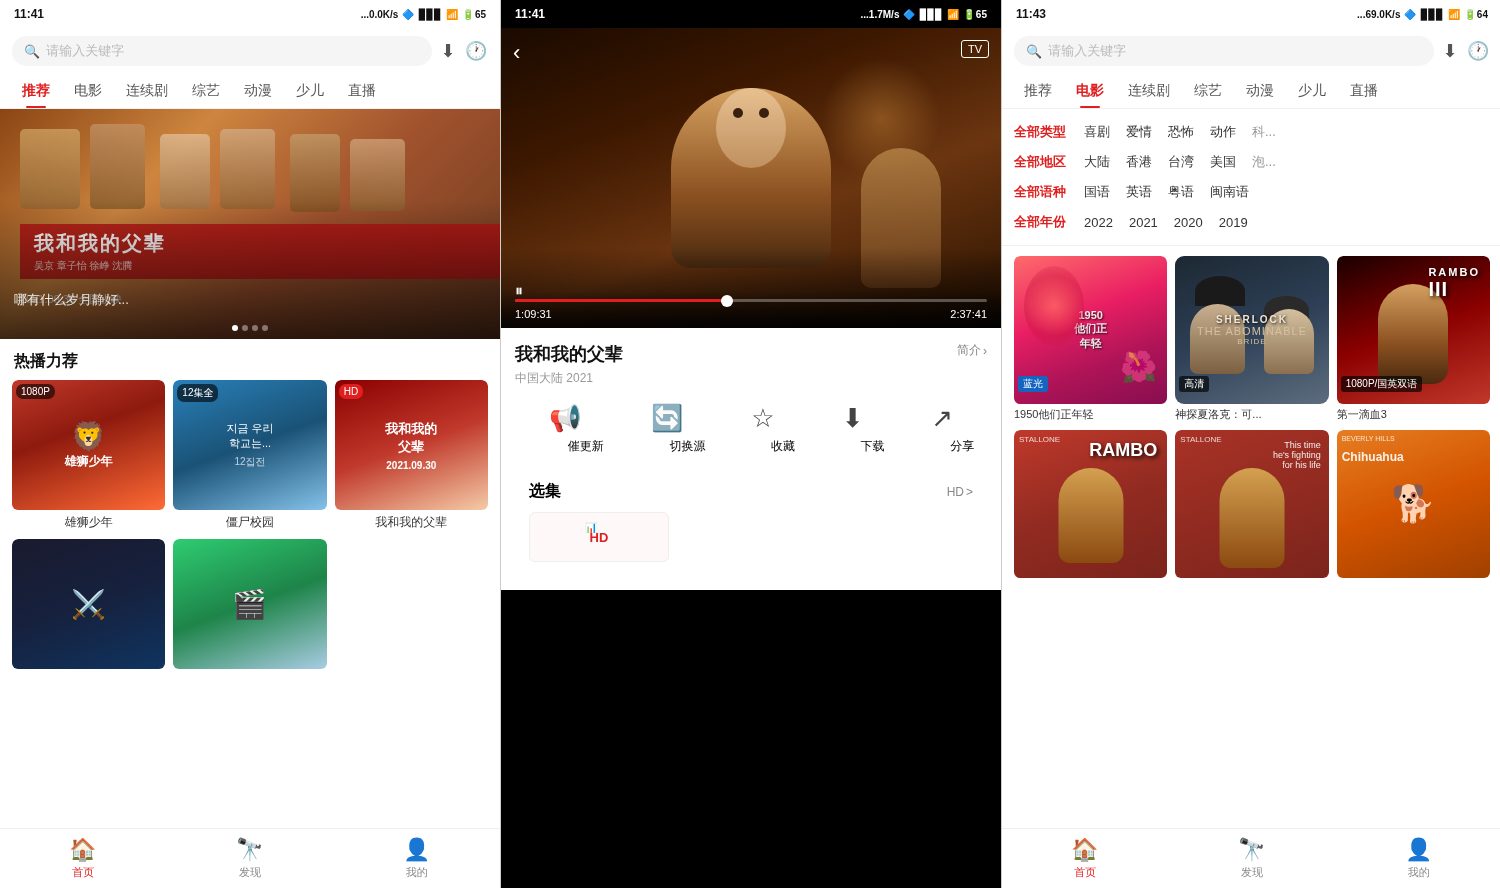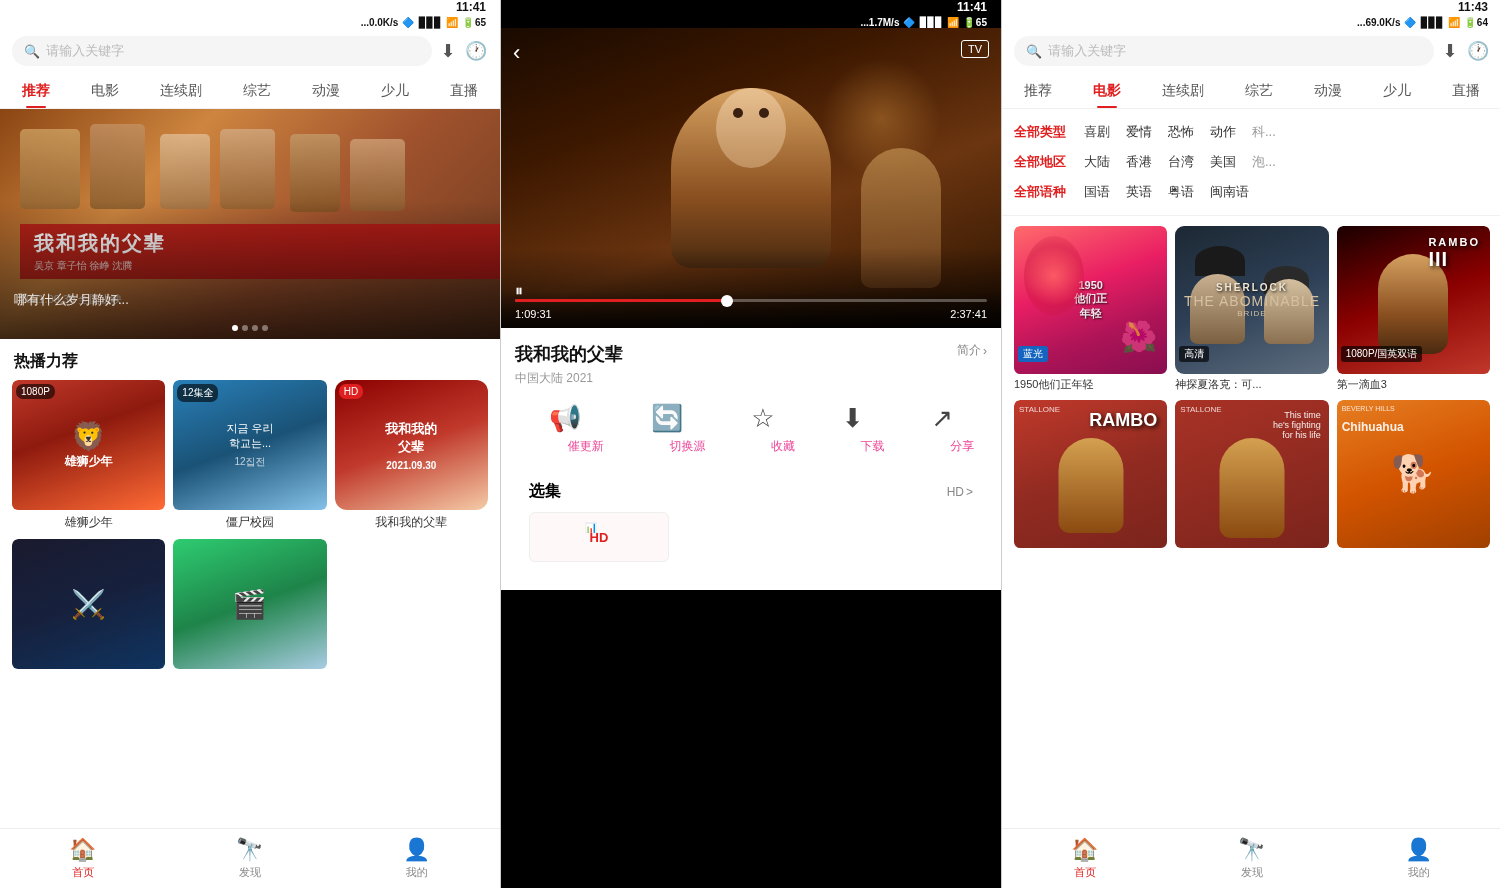--- a/index.html
+++ b/index.html
@@ -20,28 +20,27 @@
       background: #fff;
       position: relative;
       overflow: hidden;
       flex-shrink: 0;
     }
 
     
     .status-bar {
       height: 28px;
       display: flex;
-      align-items: flex-end;
+      align-items: center;
       justify-content: space-between;
       padding: 0 14px;
       background: #fff;
       font-size: 11px;
       font-weight: 600;
       color: #111;
-      flex-direction: column;
     }
     .status-bar-left { font-weight: 700; font-size: 12px; }
     .status-bar-right { display: flex; gap: 4px; align-items: center; font-size: 10px; }
 
     
     .status-bar-dark {
       background: #000;
       color: #fff;
     }
     .status-bar-dark .status-bar-left { color: #fff; }
@@ -69,21 +68,20 @@
     .search-actions { display: flex; gap: 10px; align-items: center; }
     .search-action-btn { color: #555; font-size: 18px; }
 
     
     .nav-tabs {
       display: flex;
       padding: 0 12px;
       background: #fff;
       border-bottom: 1px solid #f0f0f0;
       gap: 4px;
-      justify-content: space-between;
     }
     .nav-tab {
       padding: 8px 10px;
       font-size: 14px;
       color: #555;
       position: relative;
       cursor: pointer;
       white-space: nowrap;
     }
     .nav-tab.active {
@@ -360,21 +358,21 @@
       margin-bottom: 16px;
     }
     .action-item {
       display: flex;
       flex-direction: column;
       align-items: center;
       gap: 4px;
       cursor: pointer;
     }
     .action-icon { font-size: 26px; color: #444; }
-    .action-label { font-size: 12px; color: #ec4899; margin-left: 40px; }
+    .action-label { font-size: 12px; color: #000000; margin-left: 40px; }
 
     
     .episode-section { background: #fff; padding: 0 14px 14px; }
     .episode-header {
       display: flex;
       justify-content: space-between;
       align-items: center;
       padding: 10px 0;
     }
     .episode-header-title { font-size: 16px; font-weight: 600; text-align: center; }
@@ -599,21 +597,21 @@
           <div style="font-size:11px;line-height:1.4;">지금 우리</div>
           <div style="font-size:11px;line-height:1.4;">학교는...</div>
           <div style="font-size:10px;margin-top:4px;opacity:0.7;">12집전</div>
         </div>
       </div>
       <div class="movie-badge">12集全</div>
       <div class="movie-title">僵尸校园</div>
     </div>
 
     <div class="movie-card">
-      <div class="movie-poster poster-3" style="height:130px;border-radius:12px;display:flex;align-items:center;justify-content:center;background:linear-gradient(160deg,#8B0000 0%,#c0392b 50%,#f5cba7 100%);">
+      <div class="movie-poster poster-3" style="height:130px;border-radius:6px;display:flex;align-items:center;justify-content:center;background:linear-gradient(160deg,#8B0000 0%,#c0392b 50%,#f5cba7 100%);">
         <div style="color:#fff;font-size:11px;text-align:center;padding:6px;font-weight:700;">
           <div style="font-size:13px;">我和我的</div>
           <div style="font-size:13px;">父辈</div>
           <div style="font-size:10px;margin-top:4px;">2021.09.30</div>
         </div>
       </div>
       <div class="movie-badge red">HD</div>
       <div class="movie-title">我和我的父辈</div>
     </div>
   </div>
@@ -822,20 +820,29 @@
     <div class="filter-row">
       <span class="filter-label">全部语种</span>
       <div class="filter-options">
         <span class="filter-option">国语</span>
         <span class="filter-option">英语</span>
         <span class="filter-option">粤语</span>
         <span class="filter-option">闽南语</span>
       </div>
     </div>
 
+    <div class="filter-row">
+      <span class="filter-label">全部年份</span>
+      <div class="filter-options">
+        <span class="filter-option">2022</span>
+        <span class="filter-option">2021</span>
+        <span class="filter-option">2020</span>
+        <span class="filter-option">2019</span>
+      </div>
+    </div>
   </div>
 
   <div class="movie-grid-browse">
 
     <div class="movie-card-browse">
       <div class="movie-poster-browse browse-poster-1" style="background:linear-gradient(160deg,#ff6b6b 0%,#e91e63 40%,#ad1457 70%,#880e4f 100%);border-radius:6px;display:flex;align-items:center;justify-content:center;position:relative;">
 
         <div style="position:absolute;top:10px;left:10px;width:60px;height:80px;background:radial-gradient(circle,rgba(255,100,100,0.8) 0%,rgba(200,20,60,0.4) 60%,transparent 100%);border-radius:50%;"></div>
         <div style="position:absolute;bottom:20px;right:10px;font-size:30px;opacity:0.6;">🌺</div>
         <div style="color:rgba(255,255,255,0.9);font-size:11px;font-weight:700;text-align:center;padding:8px;text-shadow:1px 1px 2px rgba(0,0,0,0.8);">
@@ -852,21 +859,21 @@
       <div class="movie-poster-browse sherlock-poster" style="height:148px;border-radius:9px;position:relative;overflow:hidden;background:linear-gradient(160deg,#1c2833 0%,#2e4057 50%,#5d6d7e 100%);">
 
         <div style="position:absolute;top:20px;left:20px;width:50px;height:30px;background:#1a1a1a;border-radius:50% 50% 0 0;"></div>
         <div style="position:absolute;top:40px;right:20px;width:45px;height:28px;background:#2a2a2a;border-radius:50% 50% 0 0;"></div>
 
         <div style="position:absolute;bottom:30px;left:15px;width:55px;height:70px;background:linear-gradient(180deg,#c8b090 0%,#7a6040 100%);border-radius:30px 30px 8px 8px;"></div>
         <div style="position:absolute;bottom:30px;right:15px;width:50px;height:65px;background:linear-gradient(180deg,#d4c0a0 0%,#8a7050 100%);border-radius:30px 30px 8px 8px;"></div>
 
         <div style="position:absolute;top:50%;left:50%;transform:translate(-50%,-50%);text-align:center;width:100%;">
           <div style="color:#f0e6d3;font-size:10px;font-weight:900;letter-spacing:2px;text-shadow:1px 1px 3px rgba(0,0,0,0.9);">SHERLOCK</div>
-          <div style="color:#d4c0a0;font-size:14px;letter-spacing:1px;">THE ABOMINABLE</div>
+          <div style="color:#d4c0a0;font-size:11px;letter-spacing:1px;">THE ABOMINABLE</div>
           <div style="color:#d4c0a0;font-size:8px;letter-spacing:1px;">BRIDE</div>
         </div>
       </div>
       <div class="movie-quality-badge">高清</div>
       <div class="movie-title-browse">神探夏洛克：可...</div>
     </div>
 
     <div class="movie-card-browse">
       <div class="movie-poster-browse rambo-poster" style="height:148px;border-radius:6px;background:linear-gradient(160deg,#1a0000 0%,#8B0000 50%,#c0392b 100%);display:flex;align-items:center;justify-content:center;position:relative;overflow:hidden;">
 

